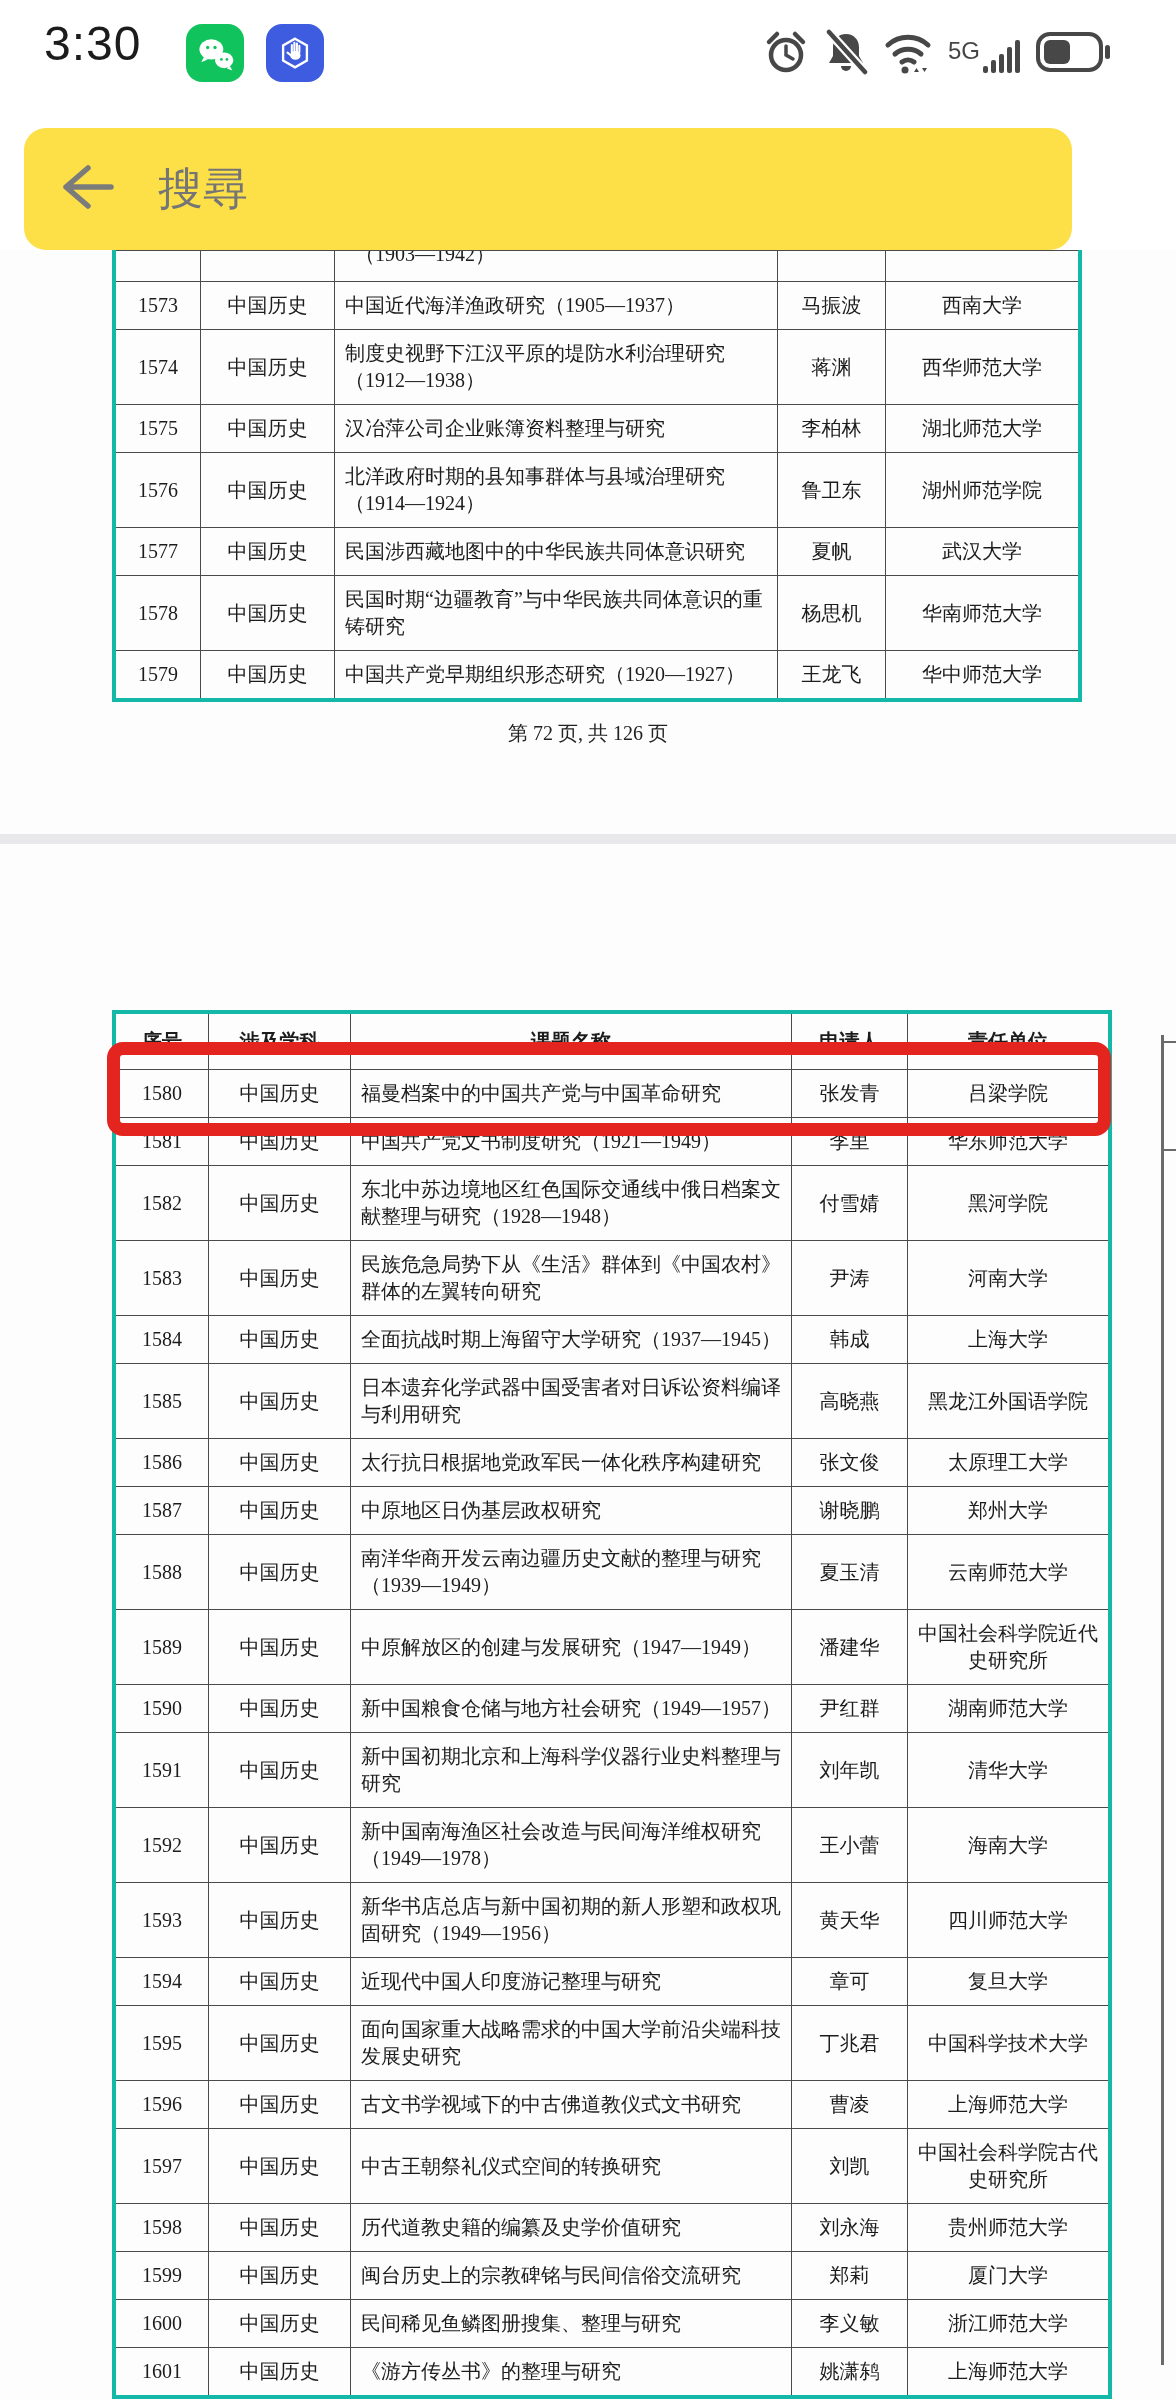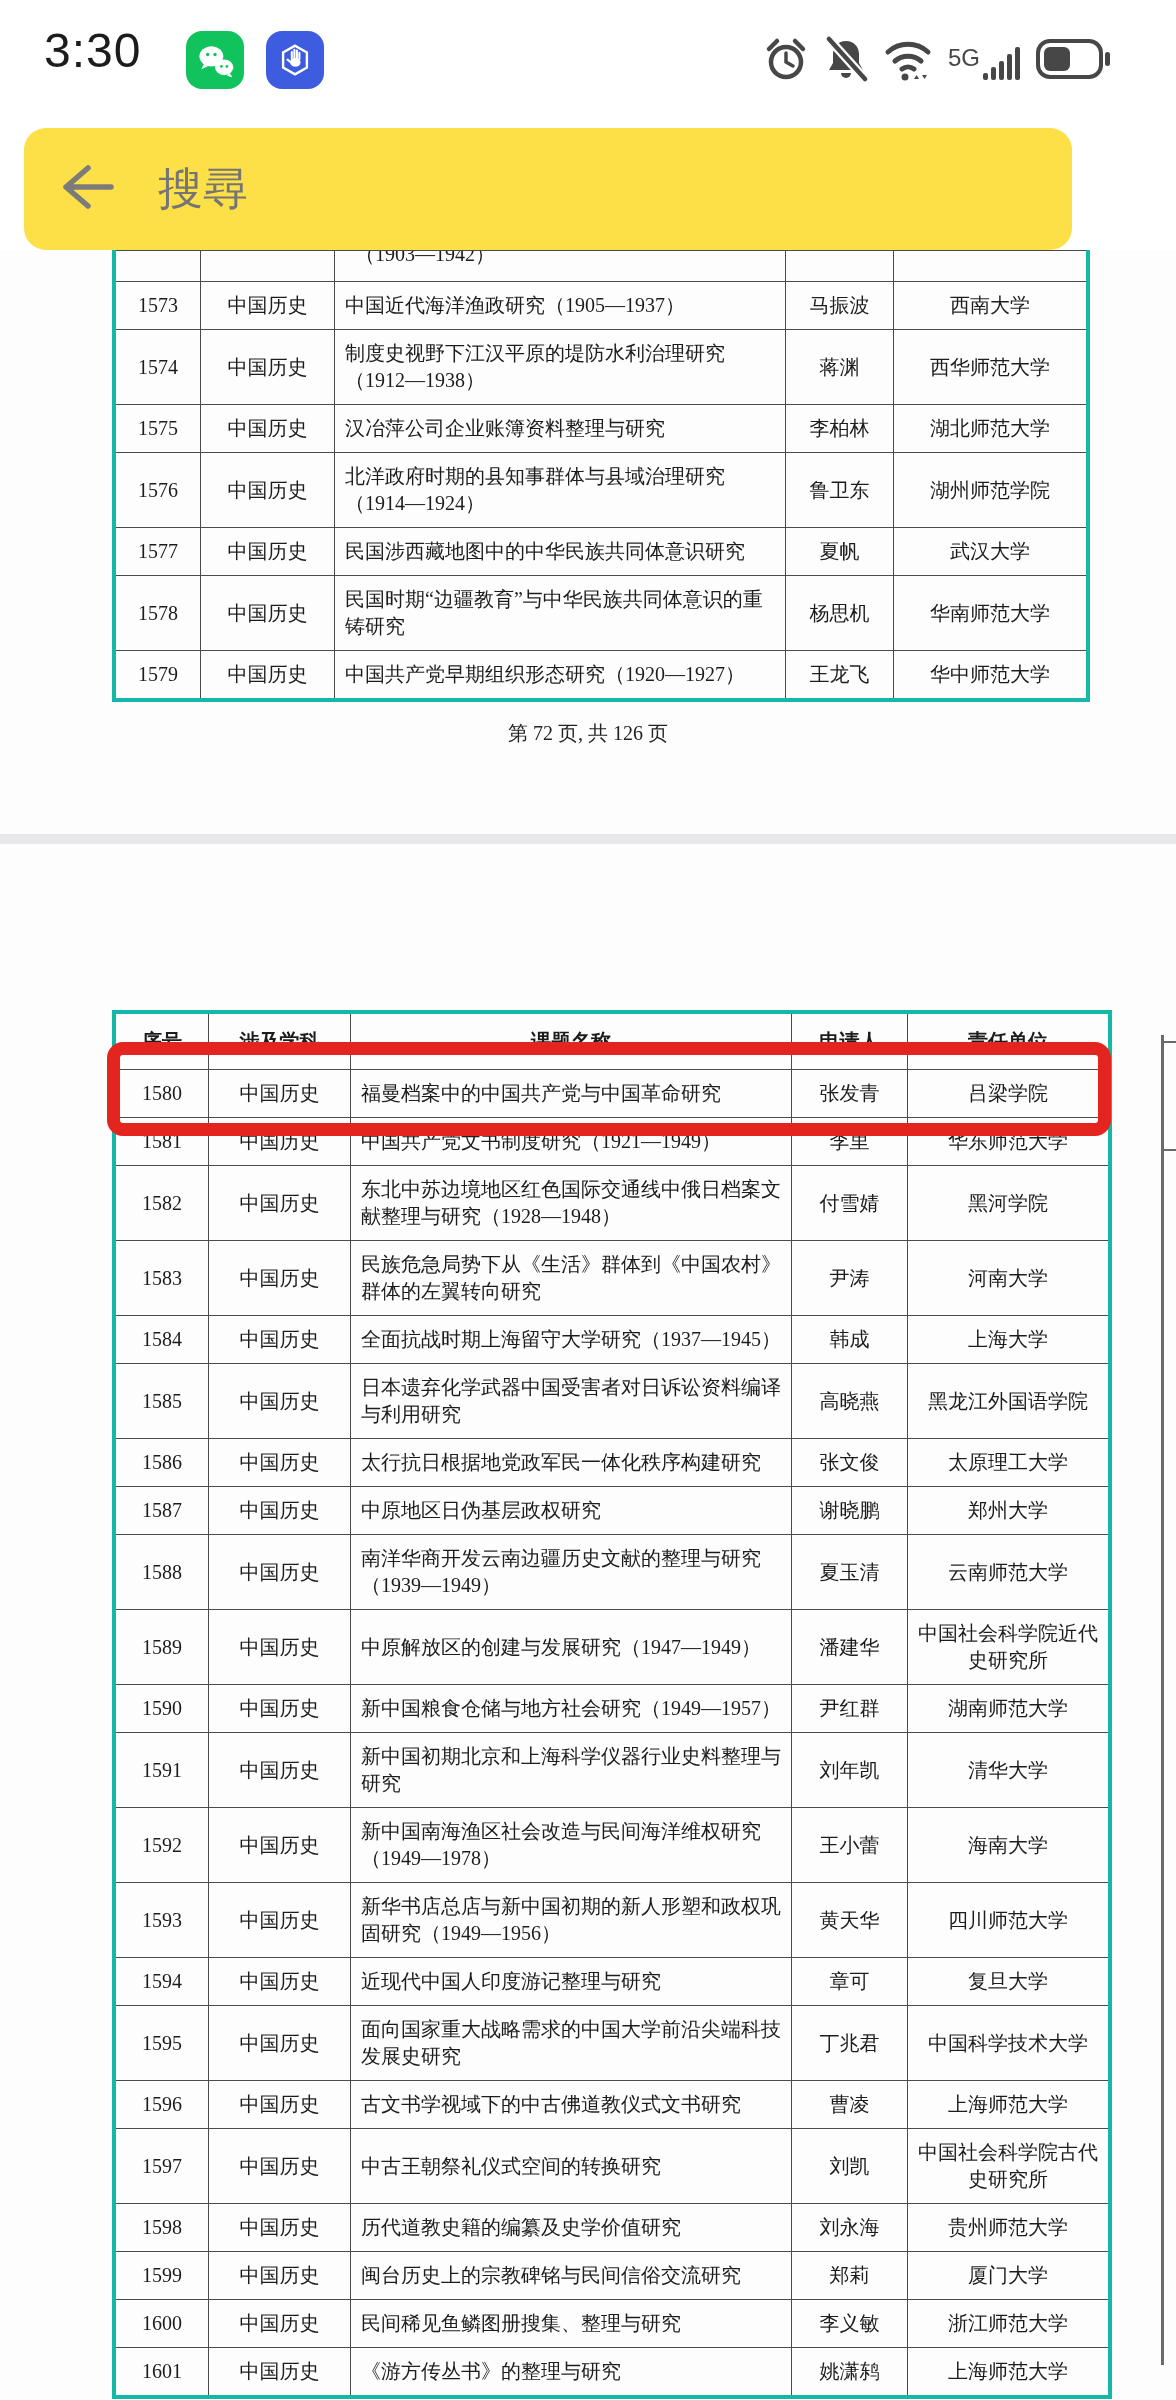--- a/index.html
+++ b/index.html
@@ -1,21 +1,21 @@
 <!DOCTYPE html>
 <html><head>
 <meta charset="utf-8">
 <style>
   html,body{margin:0;padding:0;}
   body{
     width:1176px;height:2400px;position:relative;overflow:hidden;
     background:#ffffff;font-family:"Liberation Sans",sans-serif;
   }
   
-  .status-bar{position:absolute;top:11px;left:0;width:1176px;height:92px;background:#fff;}
+  .status-bar{position:absolute;top:4px;left:0;width:1176px;height:92px;background:#fff;}
   .sb-time{position:absolute;left:44px;top:12px;font-size:48px;color:#1c1c1c;letter-spacing:1px;}
   .app-icon{position:absolute;top:20px;width:58px;height:58px;border-radius:16px;display:flex;align-items:center;justify-content:center;}
   .app-icon.wechat{left:186px;background:#10c35c;}
   .app-icon.blueapp{left:266px;background:#3e5ce0;}
   .sb-right{position:absolute;right:64px;top:20px;height:56px;display:flex;align-items:center;gap:15px;}
   .sb-right svg{display:block;}
   .net-group{display:flex;align-items:flex-end;gap:3px;}
   .net-label{font-size:24px;font-weight:normal;color:#474747;line-height:22px;transform:translateY(-14px);}
   
   .search-header{
@@ -31,21 +31,21 @@
   .page-73{padding-top:166px;padding-bottom:20px;}
   .page-divider{height:10px;background:#e8e8ea;}
   .doc-table{
     margin-left:112px;width:948px;border-collapse:collapse;table-layout:fixed;
     font-family:"Liberation Serif",serif;font-size:20px;line-height:27px;color:#1c1c1c;
     border:4px solid #14b8a6;
   }
   .page-72 .doc-table{border-top:none;}
   .doc-table td,.doc-table th{border:1px solid #4a4a4a;text-align:center;vertical-align:middle;padding:10px 4px;overflow:hidden;}
   .doc-table th{font-weight:bold;padding:14px 4px;}
-  .doc-table td.c2{text-align:left;padding-left:10px;padding-right:8px;}
+  .doc-table td.c2{text-align:left;padding-left:10px;}
   .doc-table .c0{width:84px;}
   .doc-table .c1{width:133px;}
   .doc-table .c2{width:432px;}
   .doc-table .c3{width:107px;}
   .doc-table .c4{width:192px;}
   tr.partial td{padding:0;height:30px;}
   .clip{height:30px;overflow:hidden;}
   .clip span{display:block;margin-top:-10px;text-align:left;padding-left:10px;}
   .page-footer{margin-top:18px;height:30px;text-align:center;font-family:"Liberation Serif",serif;font-size:20px;color:#222;}
   

